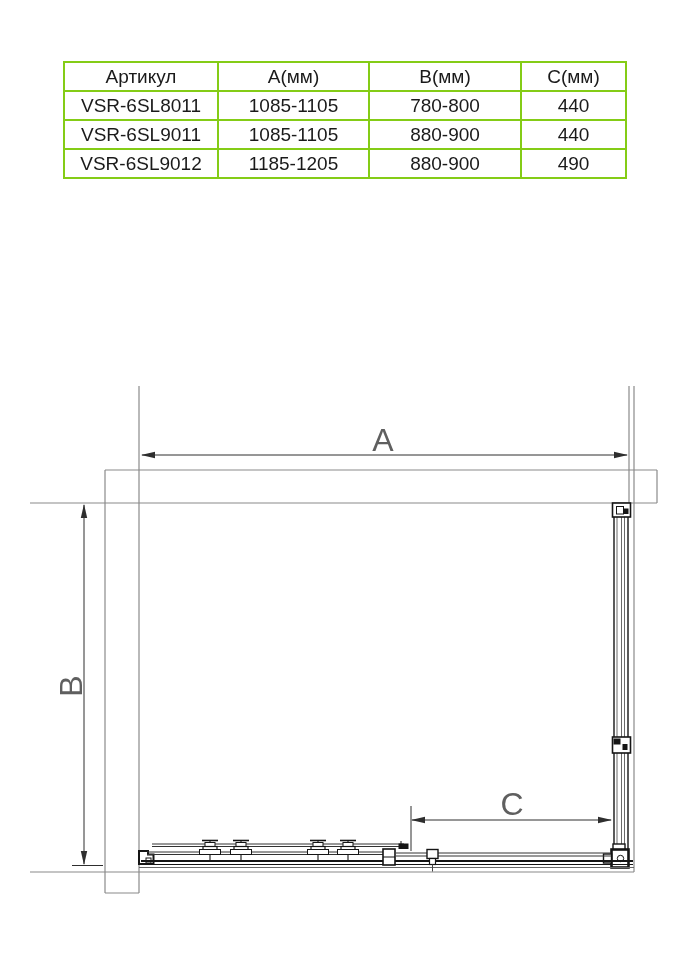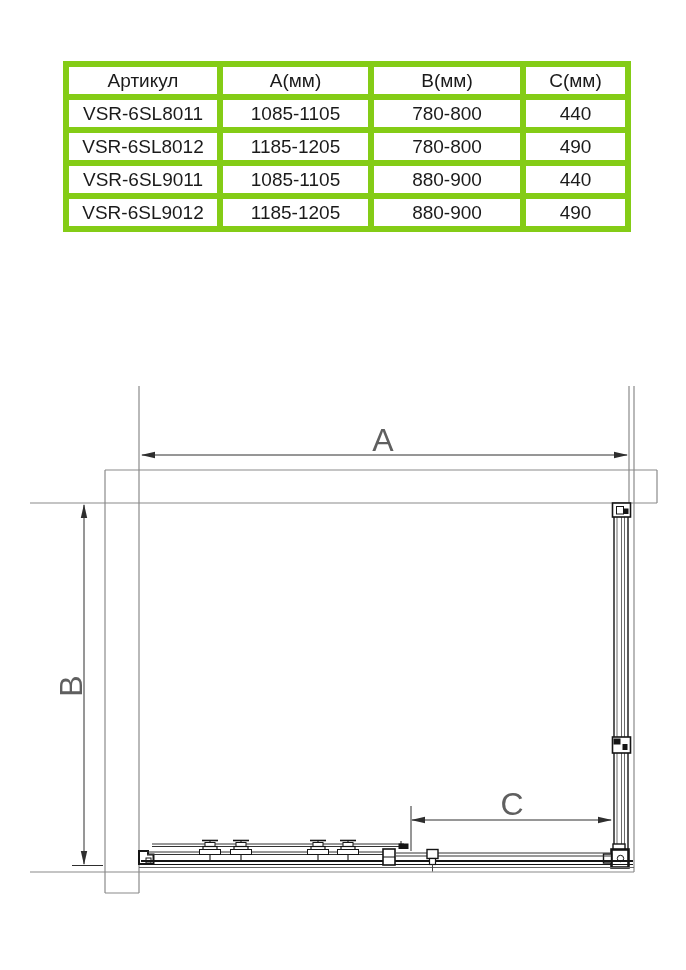--- a/index.html
+++ b/index.html
@@ -1,20 +1,20 @@
 <!DOCTYPE html>
 <html><head>
 <meta charset="utf-8">
 <style>
   html,body{margin:0;padding:0;background:#ffffff;}
   #page{position:relative;width:686px;height:970px;background:#ffffff;overflow:hidden;
         font-family:"Liberation Sans",sans-serif;}
   
   #spec-table{position:absolute;left:63px;top:61px;border-collapse:collapse;table-layout:fixed;}
-  #spec-table td,#spec-table th{border:6px solid #84cc16;height:27px;padding:0;
+  #spec-table td,#spec-table th{border:2px solid #84cc16;height:27px;padding:0;
         text-align:center;vertical-align:middle;font-size:19px;font-weight:400;color:#1a1a1a;
         white-space:nowrap;overflow:hidden;margin-left:33px;}
   #spec-table col.c1{width:154px;} #spec-table col.c2{width:151px;}
   #spec-table col.c3{width:152px;} #spec-table col.c4{width:105px;}
   
   #drawing{position:absolute;left:0;top:370px;width:686px;height:600px;}
   text.dim-label{font-family:"Liberation Sans",sans-serif;font-weight:300;
         fill:#5f5f5f;font-size:32px;}
 </style>
 </head>
@@ -37,26 +37,20 @@
         <th>С(мм)</th>
       </tr>
     </thead>
     <tbody>
 
     <tr>
         <td>VSR-6SL8011</td>
         <td>1085-1105</td>
         <td>780-800</td>
         <td>440</td>
-      </tr>
-        <tr>
-        <td>VSR-6SL8012</td>
-        <td>1185-1205</td>
-        <td>780-800</td>
-        <td>490</td>
       </tr>
         <tr>
         <td>VSR-6SL9011</td>
         <td>1085-1105</td>
         <td>880-900</td>
         <td>440</td>
       </tr>
         <tr>
         <td>VSR-6SL9012</td>
         <td>1185-1205</td>

